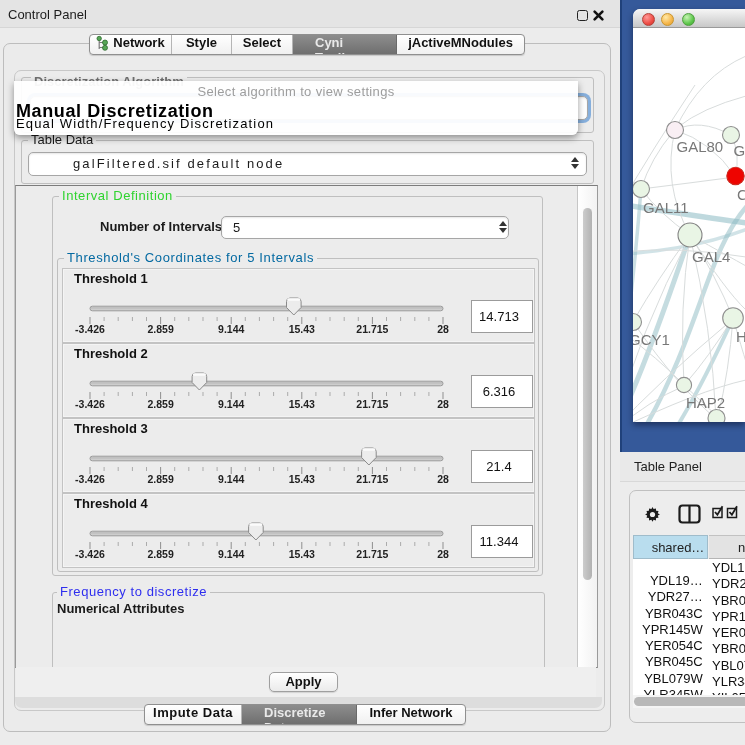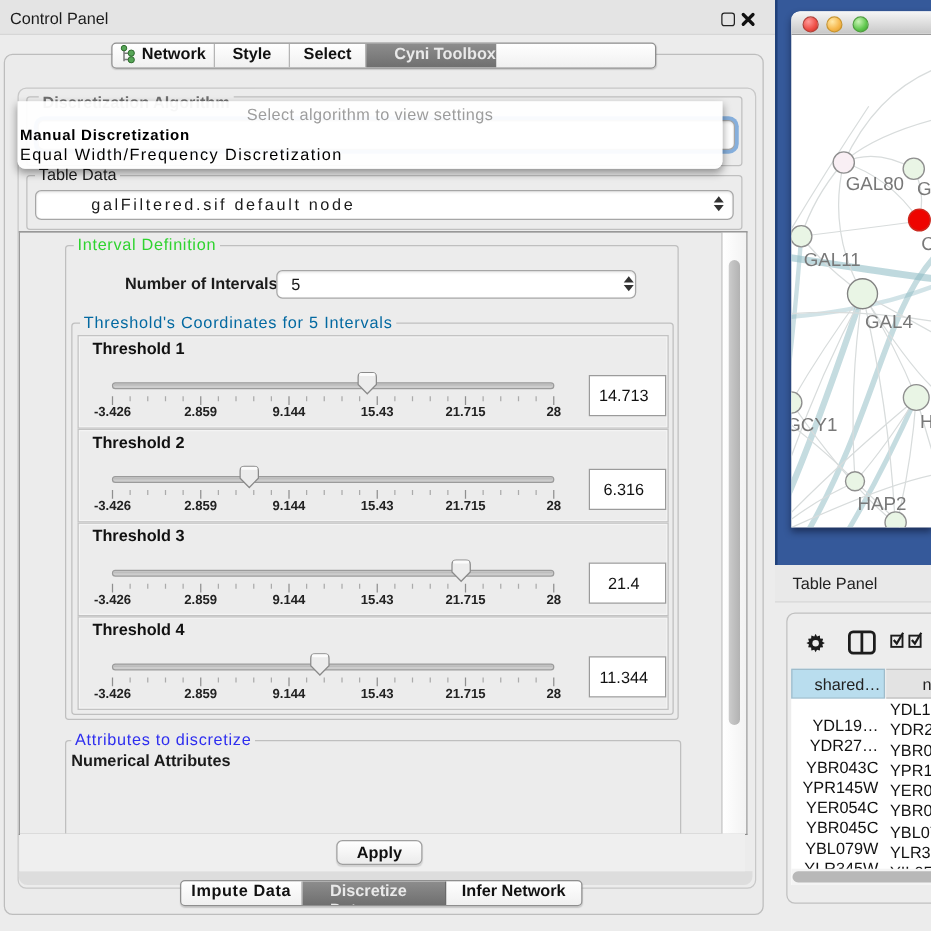--- a/index.html
+++ b/index.html
@@ -47,20 +47,21 @@
     <div style="width:82px;">
       <svg width="13" height="16" viewBox="0 0 13 16" style="margin-right:4px;">
         <path d="M3.2,3.5 V14 M3.2,7.5 H8.5 M3.2,12.5 H8.5" stroke="#7a7a7a" stroke-width="1.2" fill="none"></path>
         <circle cx="3.2" cy="3.5" r="2.2" fill="#57a657" stroke="#2e6b2e" stroke-width="0.8"></circle>
         <circle cx="9" cy="7.5" r="2.5" fill="#57a657" stroke="#2e6b2e" stroke-width="0.8"></circle>
         <circle cx="9" cy="12.8" r="2.5" fill="#57a657" stroke="#2e6b2e" stroke-width="0.8"></circle>
       </svg>Network</div>
     <div style="width:60px;">Style</div>
     <div style="width:61px;">Select</div>
     <div class="sel" style="width:104px;">Cyni Toolbox</div>
+    <div style="width:127px;">jActiveMNodules</div>
   </div>
 
   <div class="group" style="left:21px;top:77px;width:571px;height:54px;"></div>
   <div class="glabel" style="left:31px;top:75px;font-weight:bold;color:#6f6f6f;">Discretization Algorithm</div>
   <div class="combo" style="left:30px;top:96px;width:556px;height:22px;box-shadow:0 0 0 3px rgba(100,155,215,.75), inset 0 1px 2px rgba(0,0,0,.1);"></div>
 
   <div class="group" style="left:21px;top:140px;width:571px;height:42px;"></div>
   <div class="glabel" style="left:28px;top:133px;color:#1b1b1b;">Table Data</div>
   <div class="combo" style="left:28px;top:152px;width:557px;height:22px;"></div>
   <div class="abs t13" style="left:38px;top:156px;letter-spacing:2.1px;margin-left:35px;">galFiltered.sif default node</div>
@@ -254,21 +255,21 @@
             <text x="238.8" y="40" font-size="10.5" font-weight="bold" fill="#222" text-anchor="middle" font-family="Liberation Sans, sans-serif">15.43</text>
             <text x="309.4" y="40" font-size="10.5" font-weight="bold" fill="#222" text-anchor="middle" font-family="Liberation Sans, sans-serif">21.715</text>
             <text x="380.0" y="40" font-size="10.5" font-weight="bold" fill="#222" text-anchor="middle" font-family="Liberation Sans, sans-serif">28</text>
             <path d="M185.6,8.5 Q185.6,5 189.1,5 L196.7,5 Q200.2,5 200.2,8.5 L200.2,14.5 L192.9,22 L185.6,14.5 Z" fill="#ececec" stroke="#8a8a8a" stroke-width="1"></path>
             <path d="M187.6,6.5 L198.2,6.5" stroke="#fbfbfb" stroke-width="2.4" stroke-linecap="round"></path>
           </svg>
       <div class="tfield">11.344</div>
       </div>
 
       <div class="group" style="left:36px;top:406px;width:491px;height:120px;"></div>
-      <div class="glabel" style="left:41px;top:399px;color:#2e2eef;letter-spacing:0.55px;">Attributes to discretize</div>
+      <div class="glabel" style="left:41px;top:399px;color:#2e2eef;letter-spacing:0.55px;">Frequency to discretize</div>
       <div class="abs b13" style="left:41px;top:415px;">Numerical Attributes</div>
 
       <div class="abs" style="right:0;top:0;width:19px;height:100%;background:linear-gradient(90deg,#ffffff,#f2f2f2);border-left:1px solid #c6c6c6;"></div>
       <div class="abs" style="right:5px;top:22px;width:9px;height:372px;border-radius:5px;background:linear-gradient(90deg,#cccccc,#b2b2b2);"></div>
     </div>
   </div>
 
   <div class="abs" style="left:16px;top:667px;width:580px;height:30px;background:#efefef;"></div>
   <div class="abs" style="left:269px;top:672px;width:67px;height:18px;border:1px solid #9f9f9f;border-radius:5px;
        background:linear-gradient(#ffffff,#ebebeb);box-shadow:0 1px 1px rgba(0,0,0,.12);
@@ -376,17 +377,17 @@
       YDL19…<br>YDR27…<br>YBR043C<br>YPR145W<br>YER054C<br>YBR045C<br>YBL079W<br>YLR345W<br>YIL052C</div>
     <div style="position:absolute;left:79px;top:1px;font-size:13px;color:#111;line-height:16.3px;white-space:nowrap;">
       YDL194W<br>YDR277C<br>YBR043C<br>YPR145W<br>YER054C<br>YBR045C<br>YBL079W<br>YLR345W<br>YIL052C</div>
     <div style="position:absolute;left:0;bottom:0;width:100%;height:13px;background:#f4f4f4;"></div>
     <div style="position:absolute;left:1px;bottom:2px;width:120px;height:9px;border-radius:5px;background:#b8b8b8;"></div>
   </div>
 
   <div class="abs" style="left:14px;top:81px;width:564px;height:54px;background:rgba(255,255,255,.94);border-radius:0 0 6px 6px;
        box-shadow:0 3px 7px rgba(0,0,0,.4);z-index:50;">
     <div style="position:absolute;left:0;top:3px;width:100%;text-align:center;font-size:13px;color:#9d9d9d;letter-spacing:0.35px;">Select algorithm to view settings</div>
-    <div style="position:absolute;left:2px;top:20px;font-size:12px;font-weight:bold;color:#000;letter-spacing:0.6px;">Manual Discretization</div>
+    <div style="position:absolute;left:2px;top:20px;font-size:18px;font-weight:bold;color:#000;letter-spacing:0.6px;">Manual Discretization</div>
     <div style="position:absolute;left:2px;top:35px;font-size:13px;color:#000;letter-spacing:1.15px;">Equal Width/Frequency Discretization</div>
   </div>
 
 </div>
 
 </body></html>

